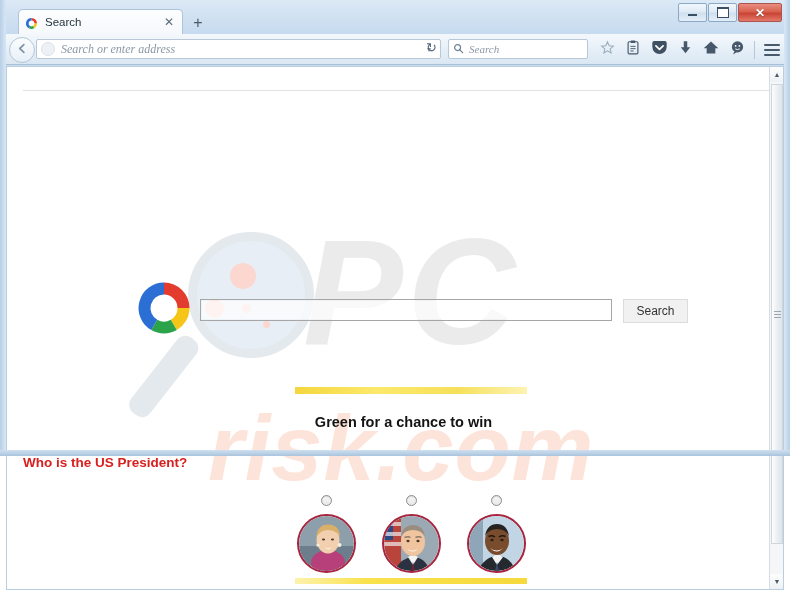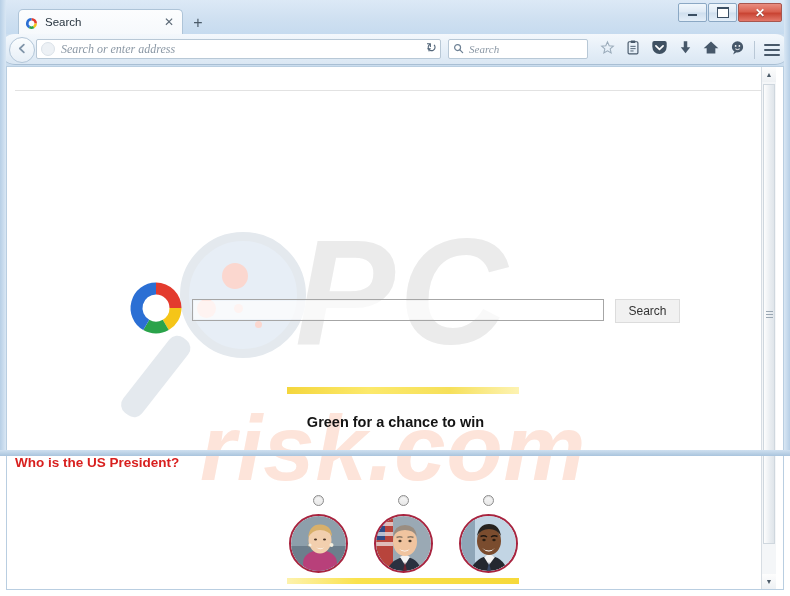--- a/index.html
+++ b/index.html
@@ -131,21 +131,20 @@
   }
 
   
   .navbar {
     position: absolute;
     left: 0; top: 34px;
     width: 790px; height: 31px;
     background: linear-gradient(to bottom, #f4f8fc 0%, #e6eff8 50%, #dae7f3 100%);
     border-bottom: 1px solid #a9bfd4;
     box-sizing: border-box;
-    border-radius: 15px;
   }
   .backbtn {
     position: absolute;
     left: 9px; top: 3px;
     width: 24px; height: 24px;
     border-radius: 50%;
     border: 1px solid #b3c6d8;
     background: linear-gradient(to bottom, #fbfdfe, #e7eff7);
     display: flex; align-items: center; justify-content: center;
   }
@@ -240,21 +239,21 @@
     position: absolute;
     left: 6px; top: 66px;
     width: 778px; height: 524px;
     background: #ffffff;
     border: 1px solid #b9cee1;
     box-sizing: border-box;
     overflow: hidden;
   }
   .page {
     position: absolute;
-    left: 8px; top: 0;
+    left: 16px; top: 0;
     width: 761px; height: 522px;
     background: #fff;
     overflow: hidden;
   }
   .page-topline {
     position: absolute;
     left: 0; top: 23px;
     width: 761px; height: 1px;
     background: #e2e2e2;
   }

